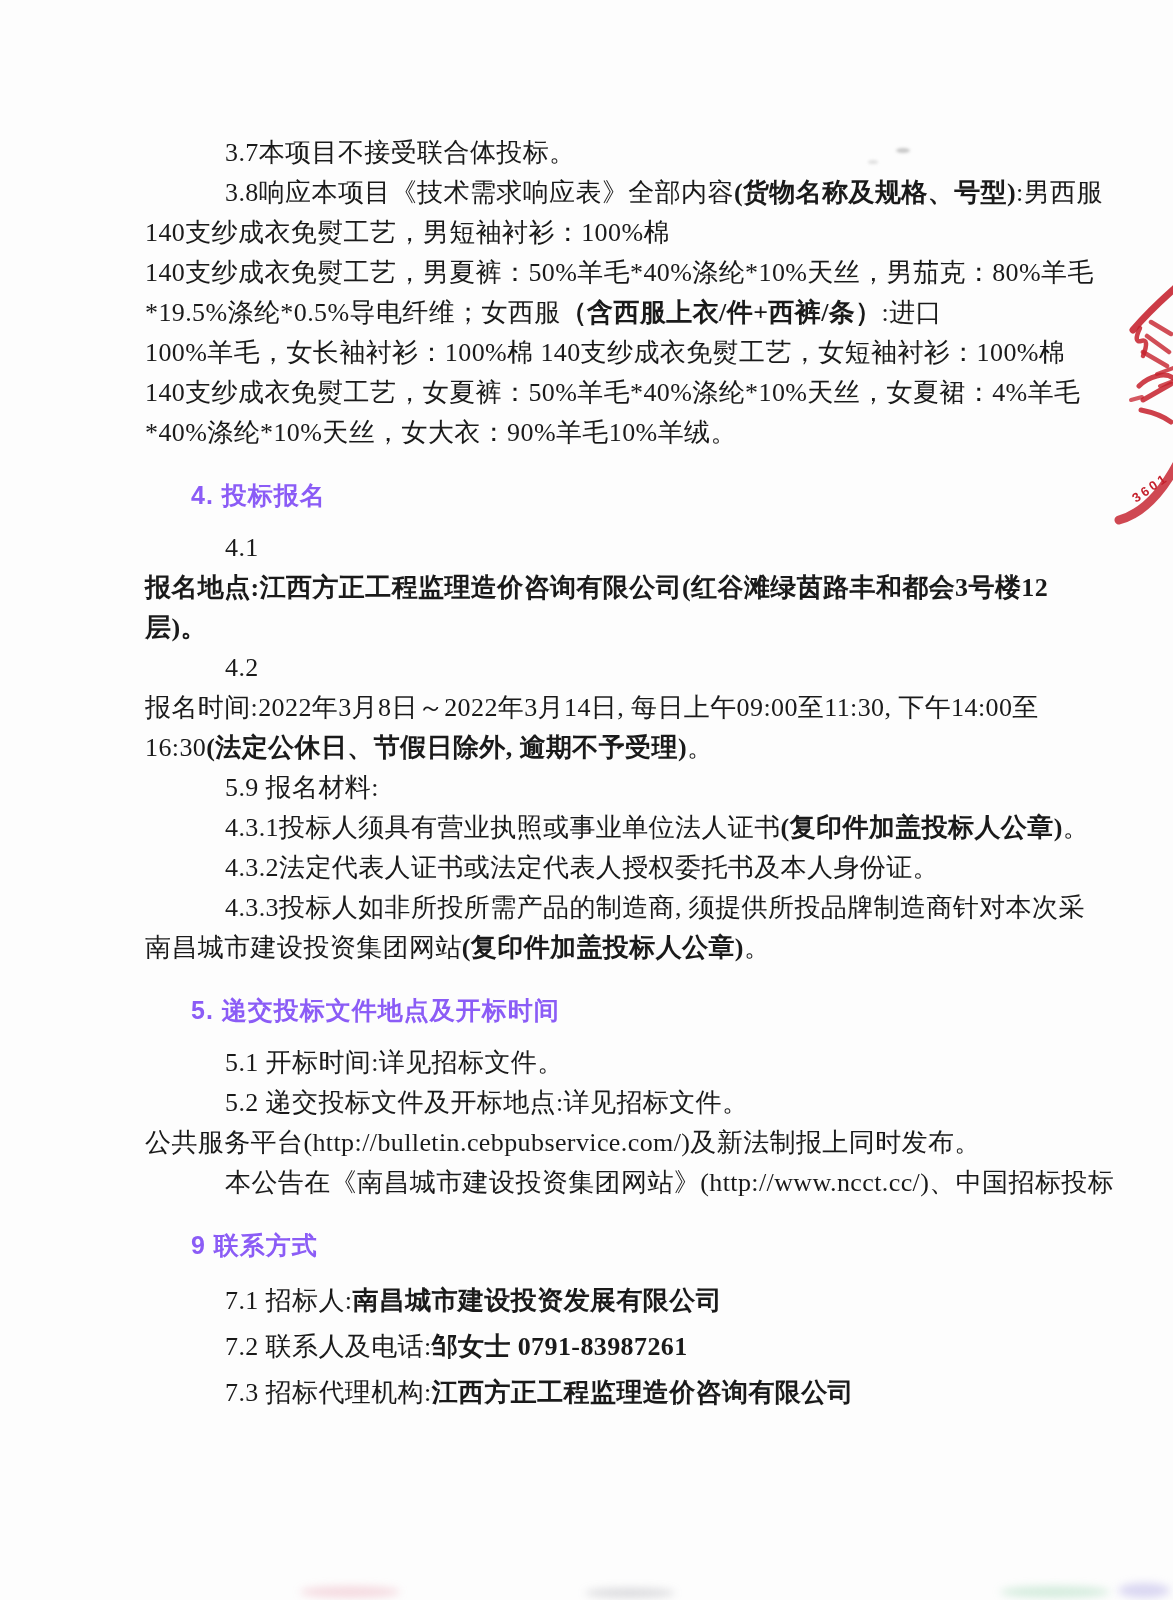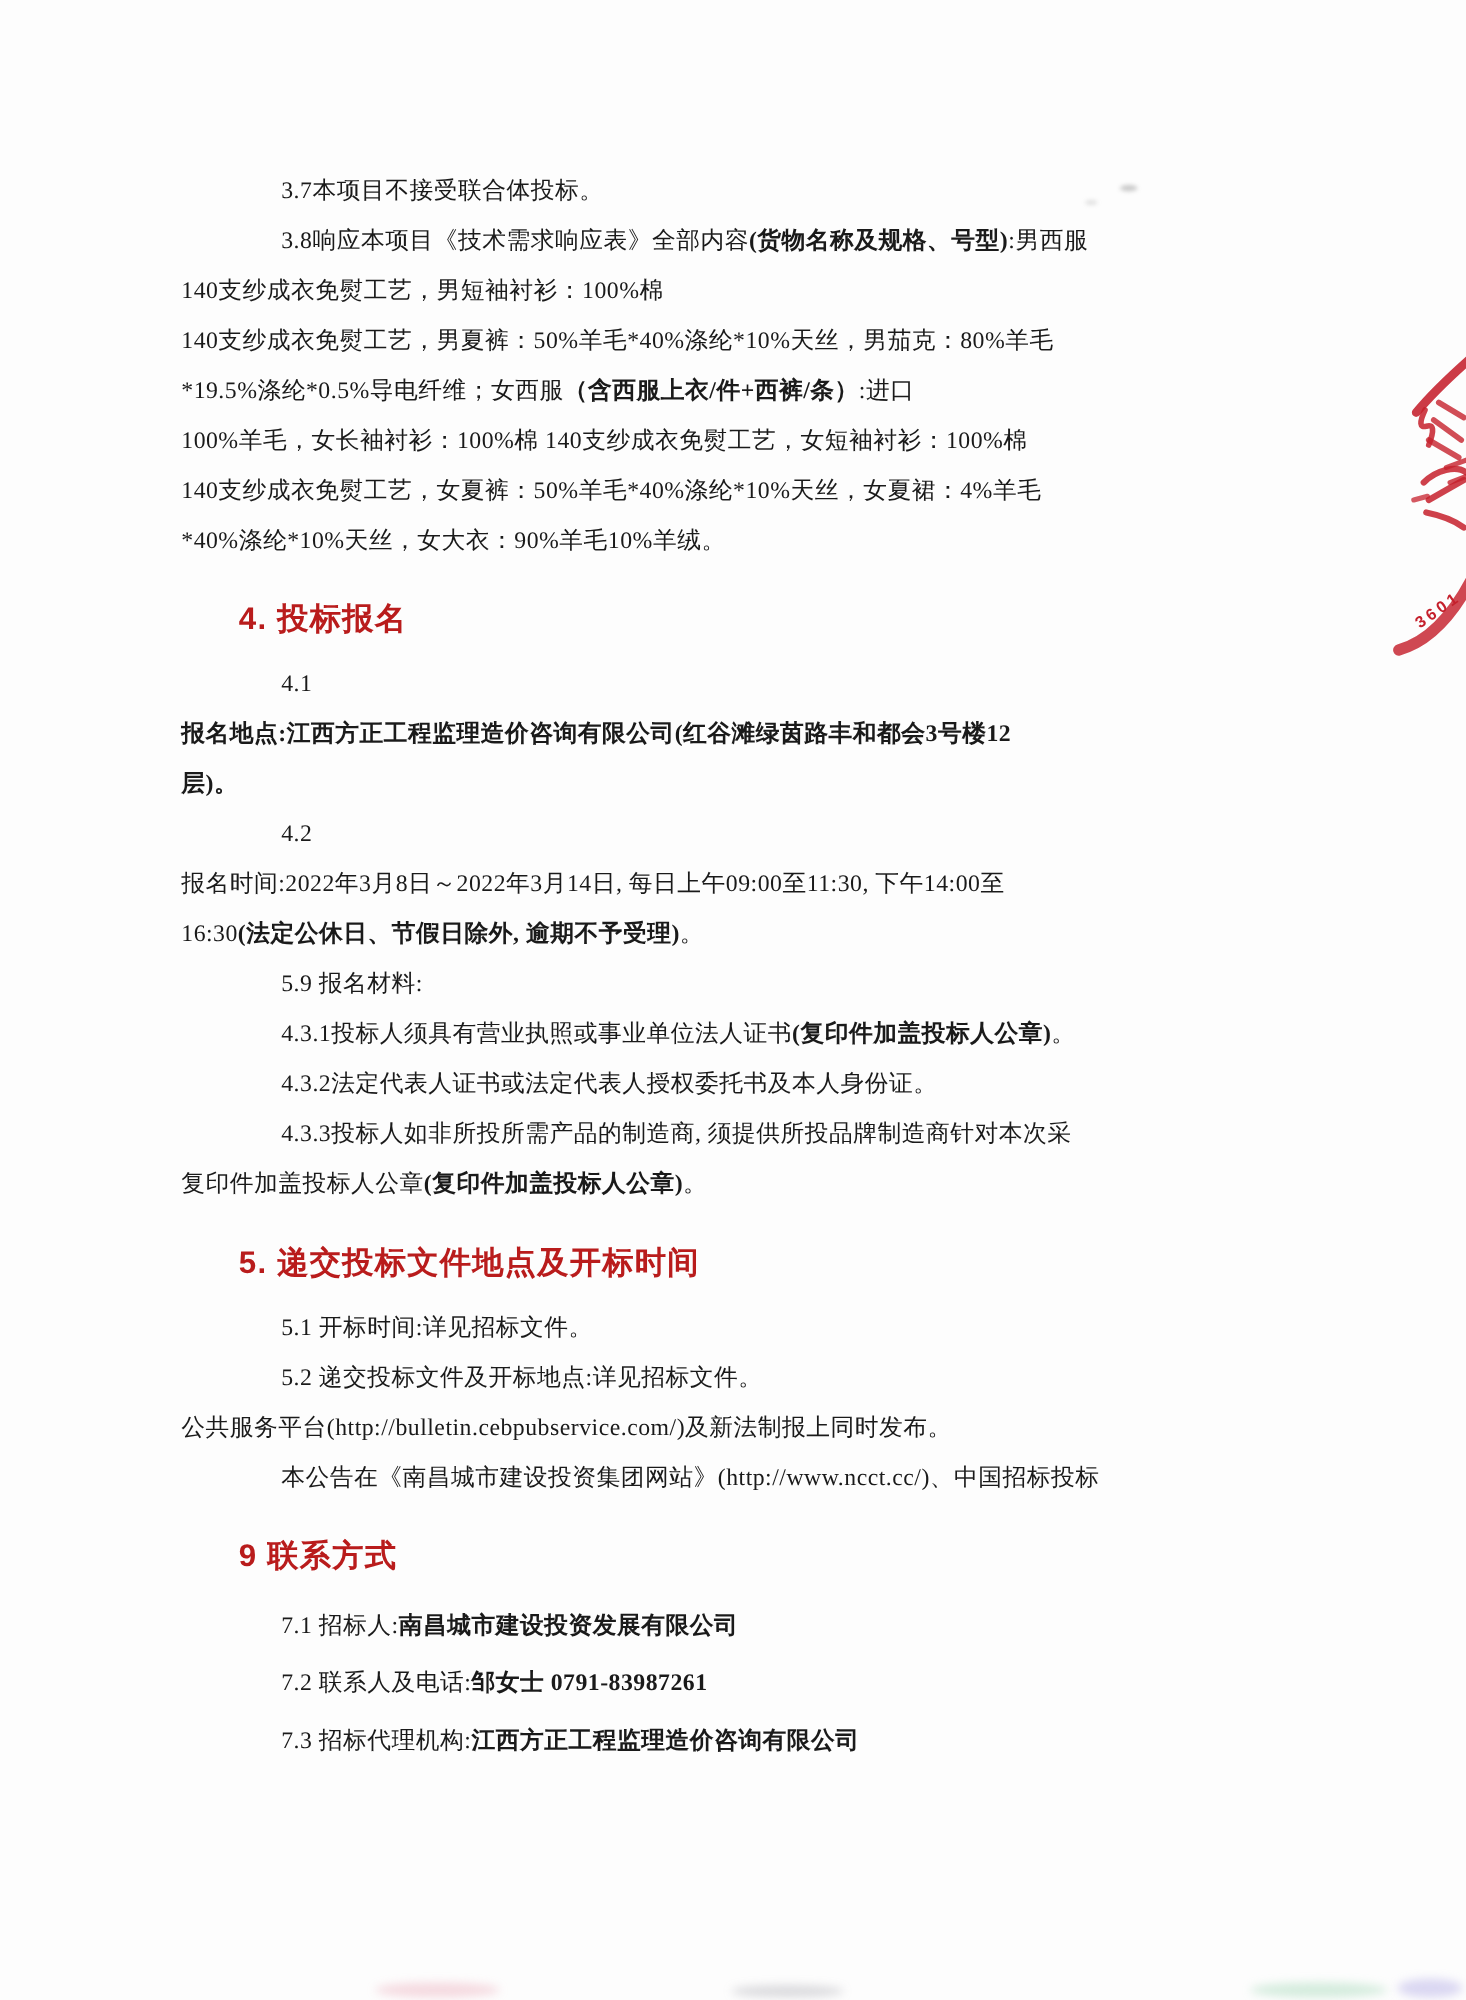--- a/index.html
+++ b/index.html
@@ -20,40 +20,40 @@
     inset: 0;
     overflow: hidden;
   }
   #doc {
     position: absolute;
     left: 145px;
     top: 133px;
     width: 890px;
   }
   .line {
-    font-size: 19px;
+    font-size: 26px;
     line-height: 40px;
     white-space: nowrap;
     letter-spacing: 0.4px;
   }
   .line.p { padding-left: 80px; }   
   .line.w { padding-left: 0; }      
   .line.c {                          
     padding-left: 80px;
     line-height: 46px;
   }
   .line.h {                          
     font-family: "Liberation Sans", "DejaVu Sans", sans-serif;
     font-weight: 700;
     font-size: 25px;
     line-height: 40px;
     padding-left: 46px;
     margin: 22px 0 13px 0;
     letter-spacing: 1px;
-    color: #b91c1c;
+    color: #8b5cf6;
   }
   .line b { font-weight: 700; }
 
   
   .seal {
     position: absolute;
     right: 0;
     top: 268px;
     width: 90px;
     height: 270px;
@@ -106,21 +106,21 @@
       <div class="line p"><span>4.1</span></div>
       <div class="line w"><b>报名地点:江西方正工程监理造价咨询有限公司(红谷滩绿茵路丰和都会3号楼12</b></div>
       <div class="line w"><b>层)。</b></div>
       <div class="line p"><span>4.2</span></div>
       <div class="line w"><span>报名时间:2022年3月8日～2022年3月14日, 每日上午09:00至11:30, 下午14:00至</span></div>
       <div class="line w"><span>16:30</span><b>(法定公休日、节假日除外, 逾期不予受理)</b><span>。</span></div>
       <div class="line p"><span>5.9 报名材料:</span></div>
       <div class="line p"><span>4.3.1投标人须具有营业执照或事业单位法人证书</span><b>(复印件加盖投标人公章)</b><span>。</span></div>
       <div class="line p"><span>4.3.2法定代表人证书或法定代表人授权委托书及本人身份证。</span></div>
       <div class="line p"><span>4.3.3投标人如非所投所需产品的制造商, 须提供所投品牌制造商针对本次采</span></div>
-      <div class="line w"><span>复印件加盖投标人公章</span><b>(复印件加盖投标人公章)</b><span>。</span></div>
+      <div class="line w"><span>南昌城市建设投资集团网站</span><b>(复印件加盖投标人公章)</b><span>。</span></div>
       <div class="line h"><span>5. 递交投标文件地点及开标时间</span></div>
       <div class="line p"><span>5.1 开标时间:详见招标文件。</span></div>
       <div class="line p"><span>5.2 递交投标文件及开标地点:详见招标文件。</span></div>
       <div class="line w"><span>公共服务平台(http://bulletin.cebpubservice.com/)及新法制报上同时发布。</span></div>
       <div class="line p"><span>本公告在《南昌城市建设投资集团网站》(http://www.ncct.cc/)、中国招标投标</span></div>
       <div class="line h"><span>9 联系方式</span></div>
       <div class="line c"><span>7.1 招标人:</span><b>南昌城市建设投资发展有限公司</b></div>
       <div class="line c"><span>7.2 联系人及电话:</span><b>邹女士 0791-83987261</b></div>
       <div class="line c"><span>7.3 招标代理机构:</span><b>江西方正工程监理造价咨询有限公司</b></div>
     </div>

